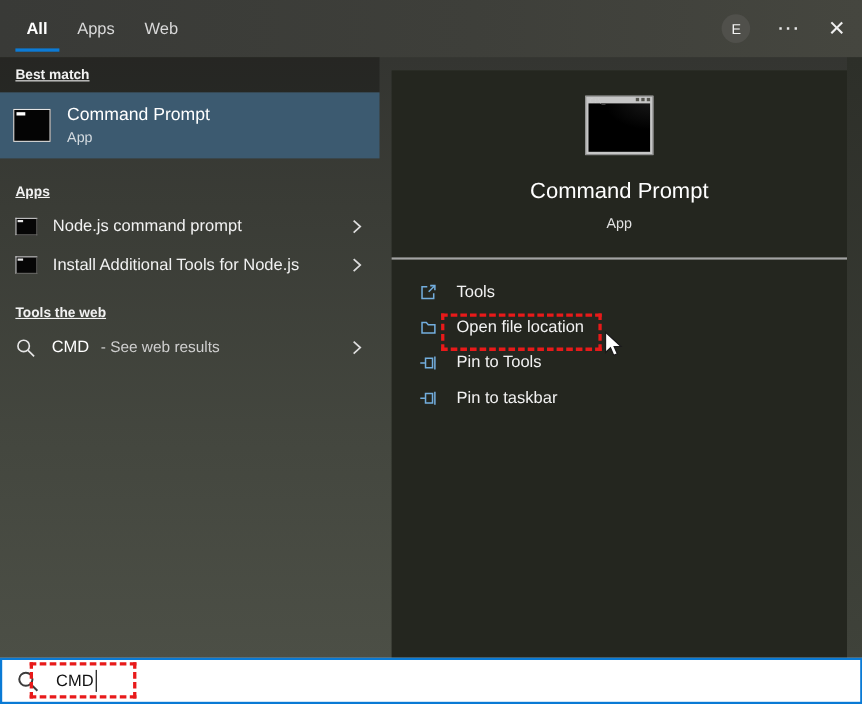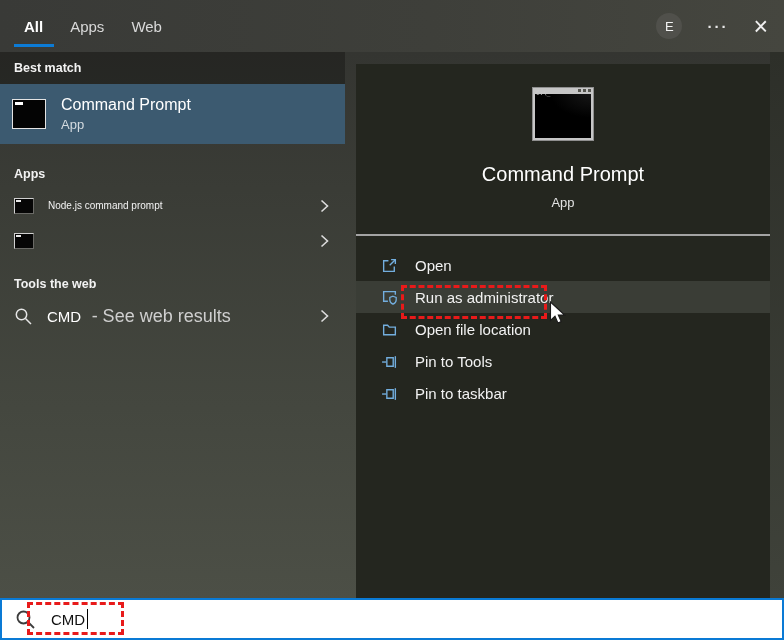--- a/index.html
+++ b/index.html
@@ -33,40 +33,40 @@
     background:linear-gradient(180deg,#343531 0%,#3a3c36 25%,#44473f 65%,#4c4f46 100%);
   }
   .desktop-strip {
     position:absolute; left:770px; top:52px; width:14px; height:546px;
     background:linear-gradient(180deg,#2d2f29 0%,#3f423a 100%);
   }
 
   
   .left-panel { position:absolute; left:0; top:52px; width:345px; height:546px; }
   .lp-header { height:32px; display:flex; align-items:center; padding-left:14px;
-               font-size:12.5px; font-weight:bold; color:#f2f2f2; }
+               font-size:12.5px; font-weight:bold; color:#f2f2f2;text-decoration:underline; }
   .lp-header.dark { background:rgba(18,18,16,0.4); }
   .best-match-row { height:60px; background:#3c5a70; display:flex; align-items:center;
                     padding-left:12px; gap:15px; cursor:default; }
   .bm-title { font-size:16px; color:#ffffff; }
   .bm-sub { font-size:13px; color:#d4dbe0; margin-top:3px; }
 
   .cmd-icon-sm { position:relative; width:34px; height:30px; background:#040404; border:1px solid #e4e4e4; flex:0 0 auto; }
   .cmd-icon-sm::before { content:""; position:absolute; left:2px; top:2px; width:8px; height:3px; background:#ffffff; }
 
   .cmd-icon-xs { position:relative; width:20px; height:16px; background:#060606; border:1px solid #d0d0d0; border-bottom-color:#6a6a66; border-right-color:#6a6a66; flex:0 0 auto; }
   .cmd-icon-xs::before { content:""; position:absolute; left:1px; top:1px; width:5px; height:2px; background:#e8e8e8; }
 
   .section-gap { height:14px; }
   .result-row { height:31px; margin-bottom:4px; display:flex; align-items:center;
-                padding:0 16px 0 14px; gap:14px; font-size:10px; color:#f2f2f2; cursor:default; }
+                padding:0 16px 0 14px; gap:14px; font-size:15px; color:#f2f2f2; cursor:default; }
   .row-chevron { margin-left:auto; display:flex; align-items:center; }
   .web-row { height:32px; display:flex; align-items:center; padding:0 16px 0 14px; gap:14px; cursor:default; }
   .web-query { font-size:15px; color:#ffffff; }
-  .web-suffix { font-size:18px; color:#cfcfcf; margin-left:6px; }
+  .web-suffix { font-size:14px; color:#cfcfcf; margin-left:6px; }
 
   
   .right-panel { position:absolute; left:356px; top:64px; width:414px; height:534px; background:#24261f; }
   .hero { text-align:center; padding-top:23px; }
   .cmd-icon-lg { position:relative; width:62px; height:54px; margin:0 auto; background:#c6c6c6;
                  border:1px solid #8f8f8f; }
   .cmd-icon-lg .titlebar-dots { position:absolute; right:2px; top:1px; display:flex; gap:2px; }
   .cmd-icon-lg .titlebar-dots i { width:3px; height:3px; background:#55554f; display:block; }
   .cmd-icon-lg .screen { position:absolute; left:2px; right:2px; top:6px; bottom:2px; background:#000;
                  background:radial-gradient(ellipse 120% 90% at 100% 0%, #161616 0%, #000 60%); }
@@ -139,20 +139,21 @@
     <span>Node.js command prompt</span>
     <span class="row-chevron">
       <svg width="9" height="14" viewBox="0 0 9 14">
           <path d="M1.5 1.5 L7.5 7 L1.5 12.5" stroke="#dcdcdc" stroke-width="1.6" fill="none"></path>
         </svg>
     </span>
   </div>
 
   <div class="result-row">
     <div class="cmd-icon-xs"></div>
+    <span>Install Additional Tools for Node.js</span>
     <span class="row-chevron">
       <svg width="9" height="14" viewBox="0 0 9 14">
           <path d="M1.5 1.5 L7.5 7 L1.5 12.5" stroke="#dcdcdc" stroke-width="1.6" fill="none"></path>
         </svg>
     </span>
   </div>
 
   <div class="section-gap" style="height:8px;"></div>
   <div class="lp-header">Tools the web</div>
 
@@ -193,32 +194,23 @@
 
   <div class="menu">
     <div class="menu-row">
       <span class="menu-icon">
         <svg width="17" height="17" viewBox="0 0 16 16">
             <path d="M7 3.5 H2.5 V13.5 H12.5 V9" stroke="#73aede" stroke-width="1.3" fill="none"></path>
             <path d="M9.5 2.5 H13.5 V6.5" stroke="#73aede" stroke-width="1.3" fill="none"></path>
             <path d="M13.2 2.8 L8.2 7.8" stroke="#73aede" stroke-width="1.3" fill="none"></path>
           </svg>
       </span>
-      <span>Open</span>
-    </div>
-
-    <div class="menu-row hl">
-      <span class="menu-icon">
-        <svg width="17" height="17" viewBox="0 0 16 16">
-            <path d="M13.5 5.5 V2.5 H2.5 V11.5 H6.5" stroke="#73aede" stroke-width="1.3" fill="none"></path>
-            <path d="M11.3 6.8 L14.3 8 V10.4 C14.3 12.4 13 13.6 11.3 14.3 C9.6 13.6 8.3 12.4 8.3 10.4 V8 Z" stroke="#73aede" stroke-width="1.2" fill="none"></path>
-          </svg>
-      </span>
-      <span>Run as administrator</span>
-    </div>
+      <span>Tools</span>
+    </div>
+
 
     <div class="menu-row">
       <span class="menu-icon">
         <svg width="17" height="17" viewBox="0 0 16 16">
             <path d="M2.5 4 H6.2 L7.8 5.8 H13.5 V13 H2.5 Z" stroke="#73aede" stroke-width="1.3" fill="none"></path>
           </svg>
       </span>
       <span>Open file location</span>
     </div>
 

